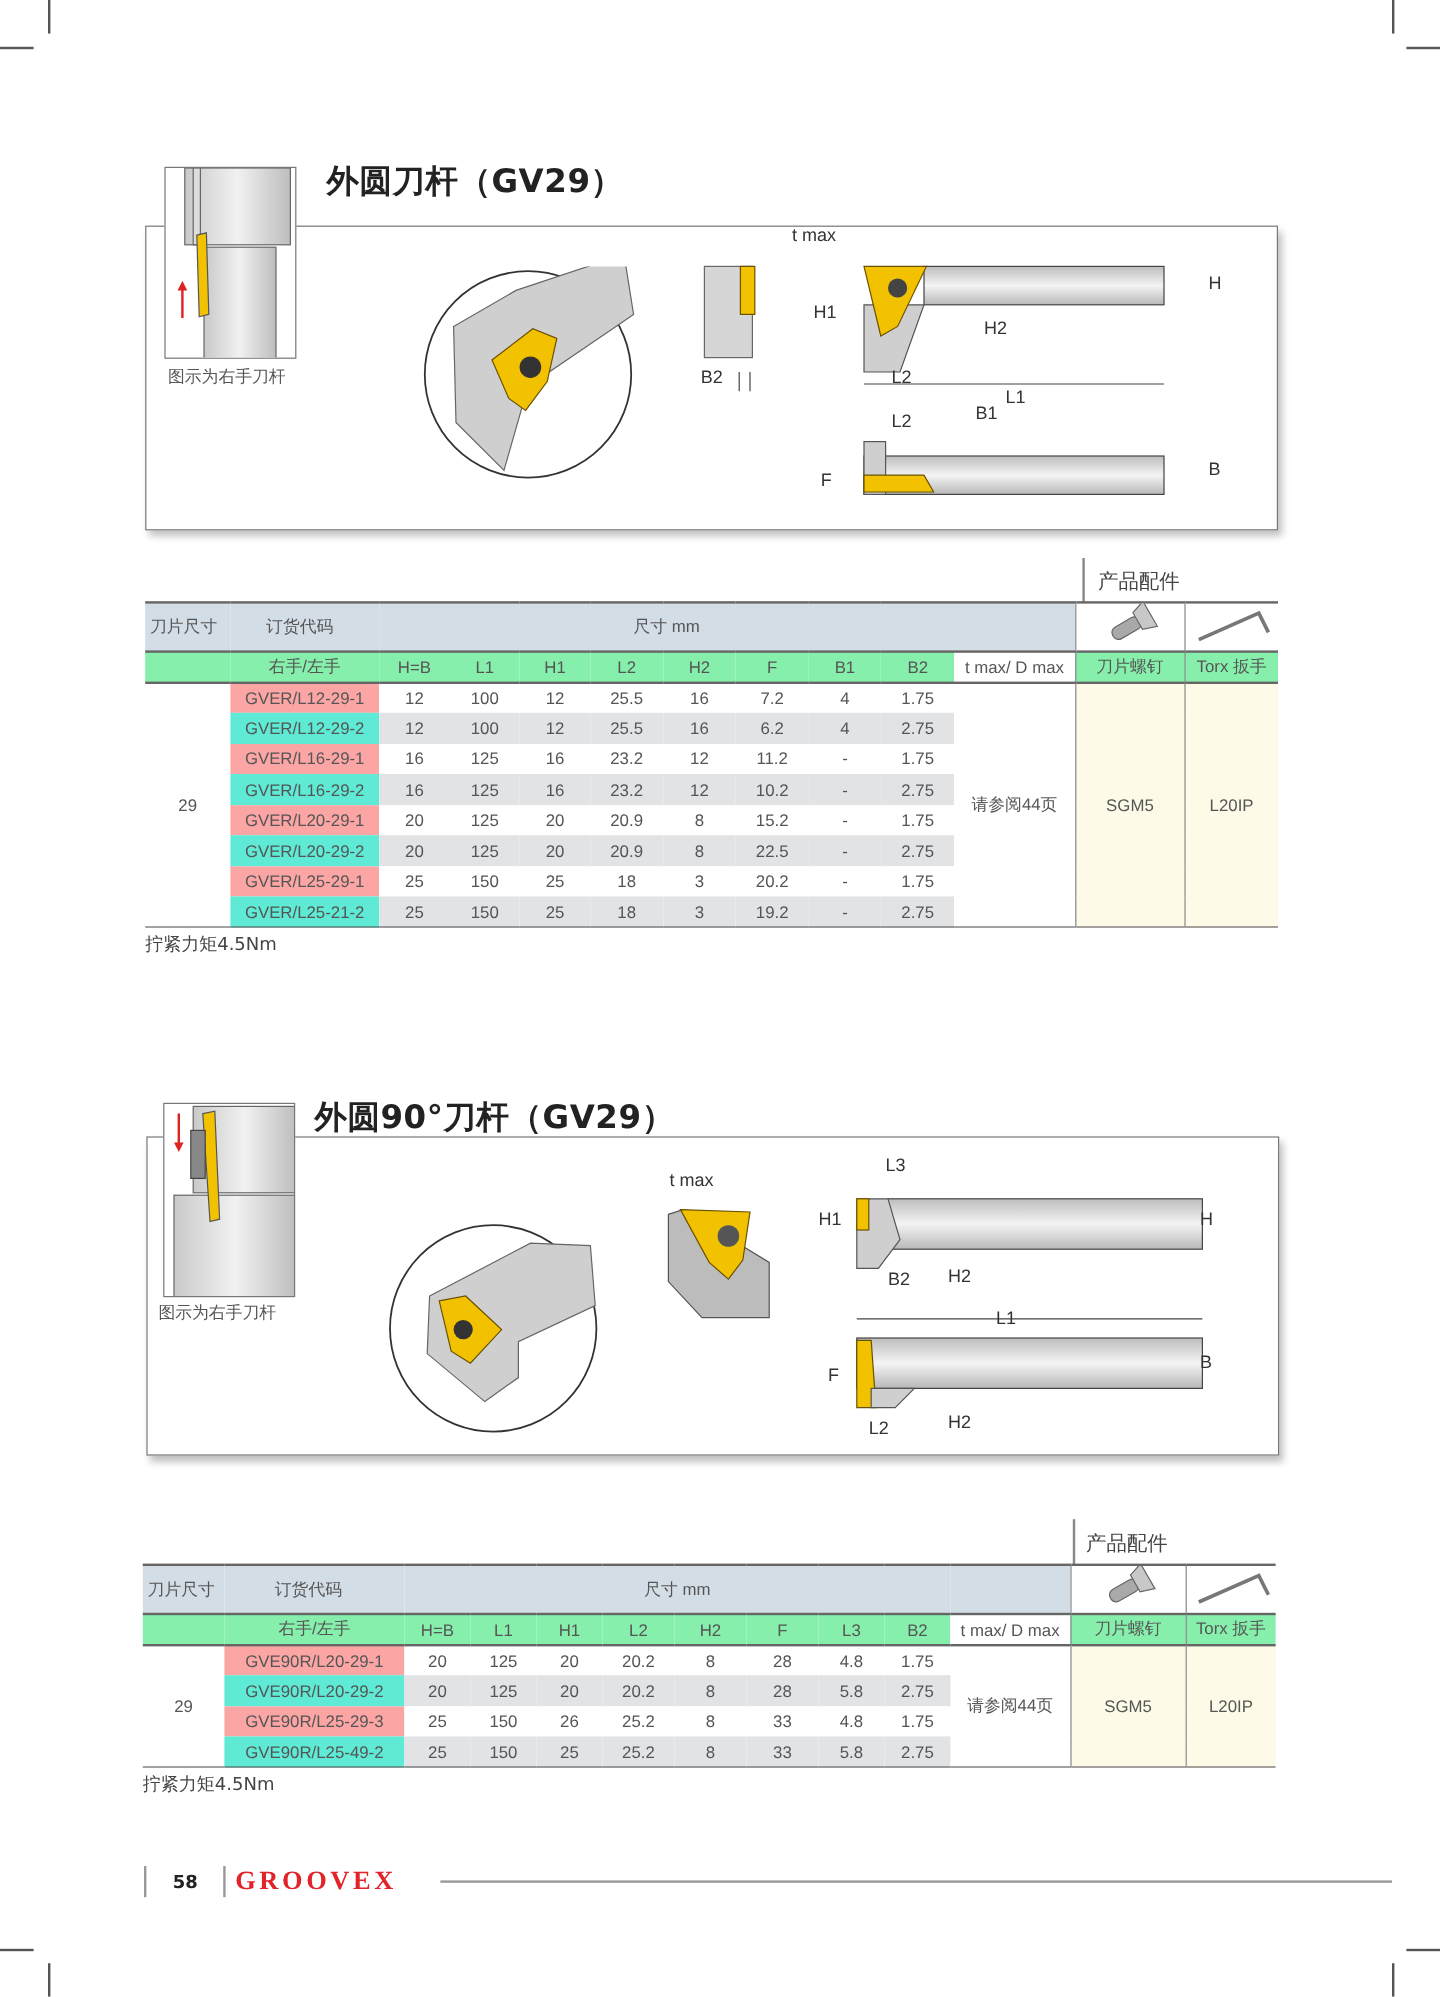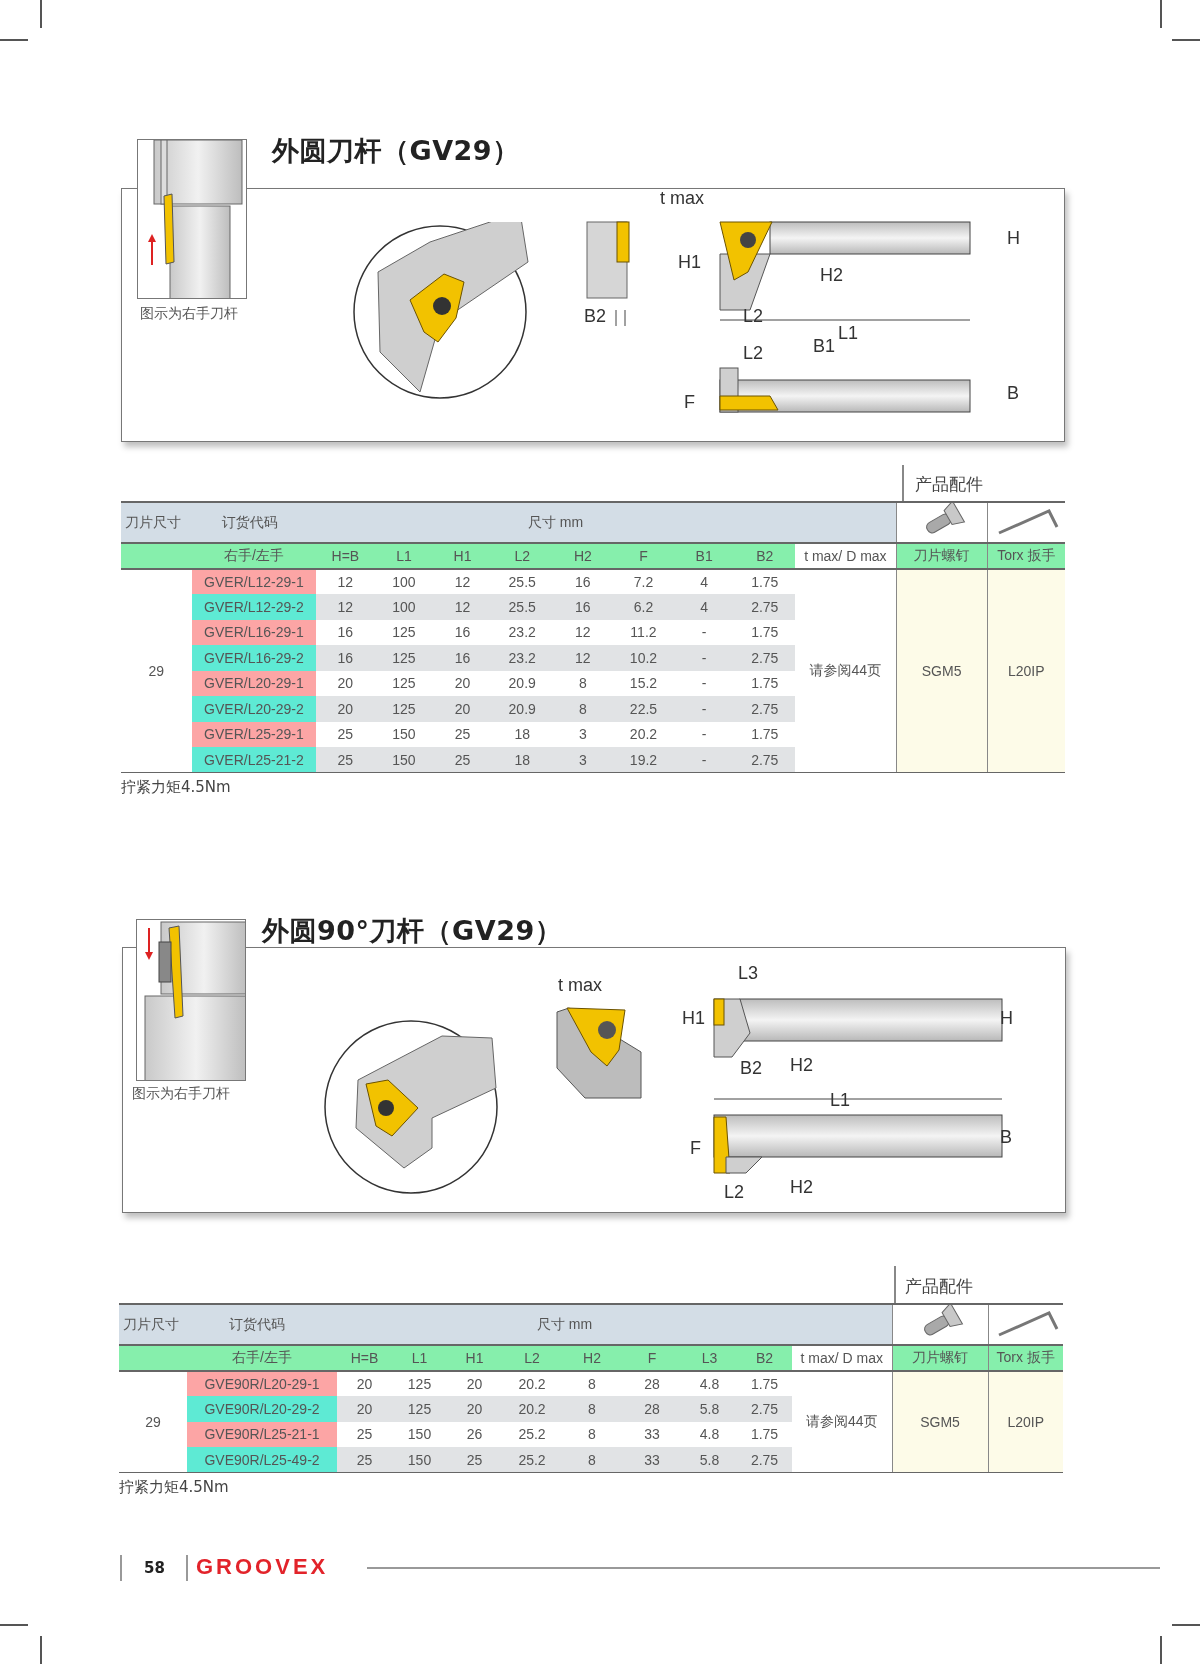--- a/index.html
+++ b/index.html
@@ -5,34 +5,34 @@
   * { box-sizing: border-box; margin: 0; padding: 0; }
   body { width: 1200px; height: 1664px; background: #ffffff; position: relative; overflow: hidden;
          font-family: "DejaVu Sans", "Liberation Sans", sans-serif; color: #333; }
   .abs { position: absolute; }
   .crop { position: absolute; background: #555; }
   .section-title { position: absolute; font-size: 27px; font-weight: bold; color: #222; letter-spacing: 0.5px; }
   .diagram-box { position: absolute; border: 1.5px solid #777; background: #fff;
                  box-shadow: 3px 5px 6px rgba(0,0,0,0.25); }
   .thumb { position: absolute; border: 1.5px solid #777; background: #fff; overflow: hidden; }
   .thumb-caption { position: absolute; font-size: 14px; color: #555; }
-  .dimlabel { position: absolute; font-size: 18px; color: #333; font-family: "Liberation Sans", sans-serif; }
+  .dimlabel { position: absolute; font-size: 15px; color: #333; font-family: "Liberation Sans", sans-serif; }
   table.spec { position: absolute; border-collapse: collapse; font-family: "Liberation Sans", sans-serif; }
   table.spec td { text-align: center; font-size: 14px; color: #555; height: 25.5px; padding: 0; }
   .hdr1 td { background: #d3dde6; height: 42px; font-size: 15px; color: #555; border-top: 2px solid #666; }
   .hdr2 td { background: #86efac; font-size: 15px; color: #333; border-top: 2px solid #666; border-bottom: 2px solid #666; height: 26px; }
   .acc-title { position: absolute; font-size: 17px; color: #444; }
   .code-light { background: #fca5a5; color: #555; }
   .code-dark { background: #5eead4; color: #444; }
   .row-light td.v { background: #fff; }
   .row-dark td.v { background: #e1e3e5; }
   .acc-cell { background: #fdfbe8 !important; border-left: 1.5px solid #888; }
   .note { position: absolute; font-size: 15px; color: #444; }
   .footer-num { position: absolute; font-size: 15px; font-weight: bold; color: #222; }
-  .logo { position: absolute; font-size: 22px; font-weight: bold; color: #e2232a; letter-spacing: 3px; font-family: Liberation Sans, sans-serif; }
+  .logo { position: absolute; font-size: 22px; font-weight: bold; color: #e2232a; letter-spacing: 3px; font-family: Liberation Serif, serif; }
 </style>
 </head>
 <body>
 
 <div class="crop" style="left:40px;top:0;width:1.5px;height:28px;"></div>
 <div class="crop" style="left:0;top:39px;width:28px;height:1.5px;"></div>
 <div class="crop" style="left:1160px;top:0;width:1.5px;height:28px;"></div>
 <div class="crop" style="left:1172px;top:39px;width:28px;height:1.5px;"></div>
 <div class="crop" style="left:40px;top:1636px;width:1.5px;height:28px;"></div>
 <div class="crop" style="left:0;top:1624px;width:28px;height:1.5px;"></div>
@@ -393,21 +393,21 @@
     <td class="v">20</td>
     <td class="v">125</td>
     <td class="v">20</td>
     <td class="v">20.2</td>
     <td class="v">8</td>
     <td class="v">28</td>
     <td class="v">5.8</td>
     <td class="v">2.75</td>
   </tr>
   <tr class="row-light">
-    <td class="code-light">GVE90R/L25-21-1</td>
+    <td class="code-light">GVE90R/L25-29-3</td>
     <td class="v">25</td>
     <td class="v">150</td>
     <td class="v">26</td>
     <td class="v">25.2</td>
     <td class="v">8</td>
     <td class="v">33</td>
     <td class="v">4.8</td>
     <td class="v">1.75</td>
   </tr>
   <tr class="row-dark">

